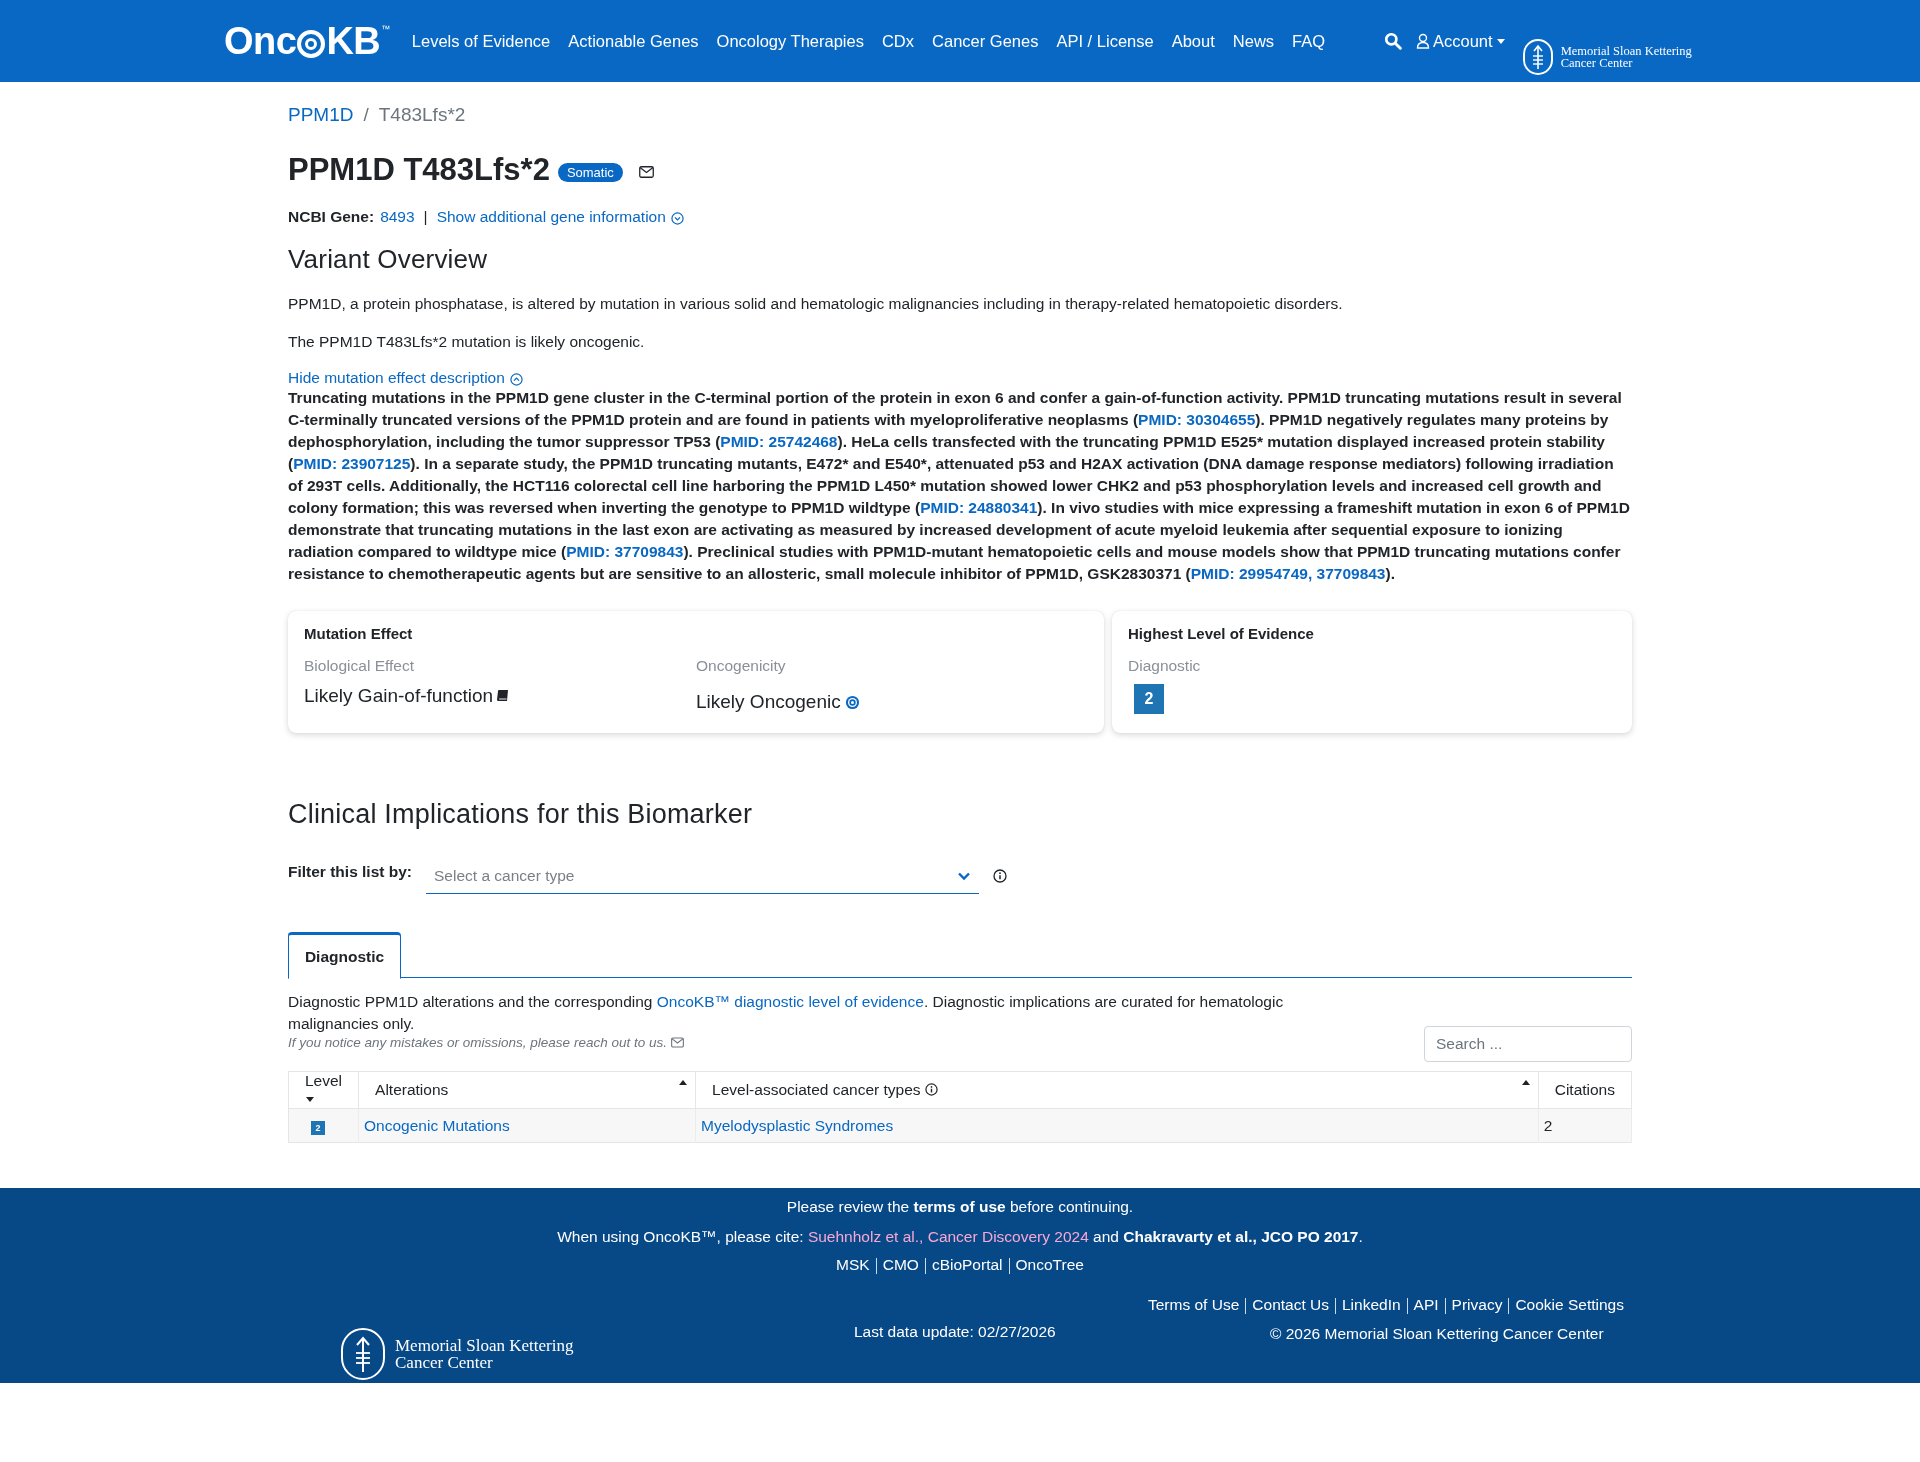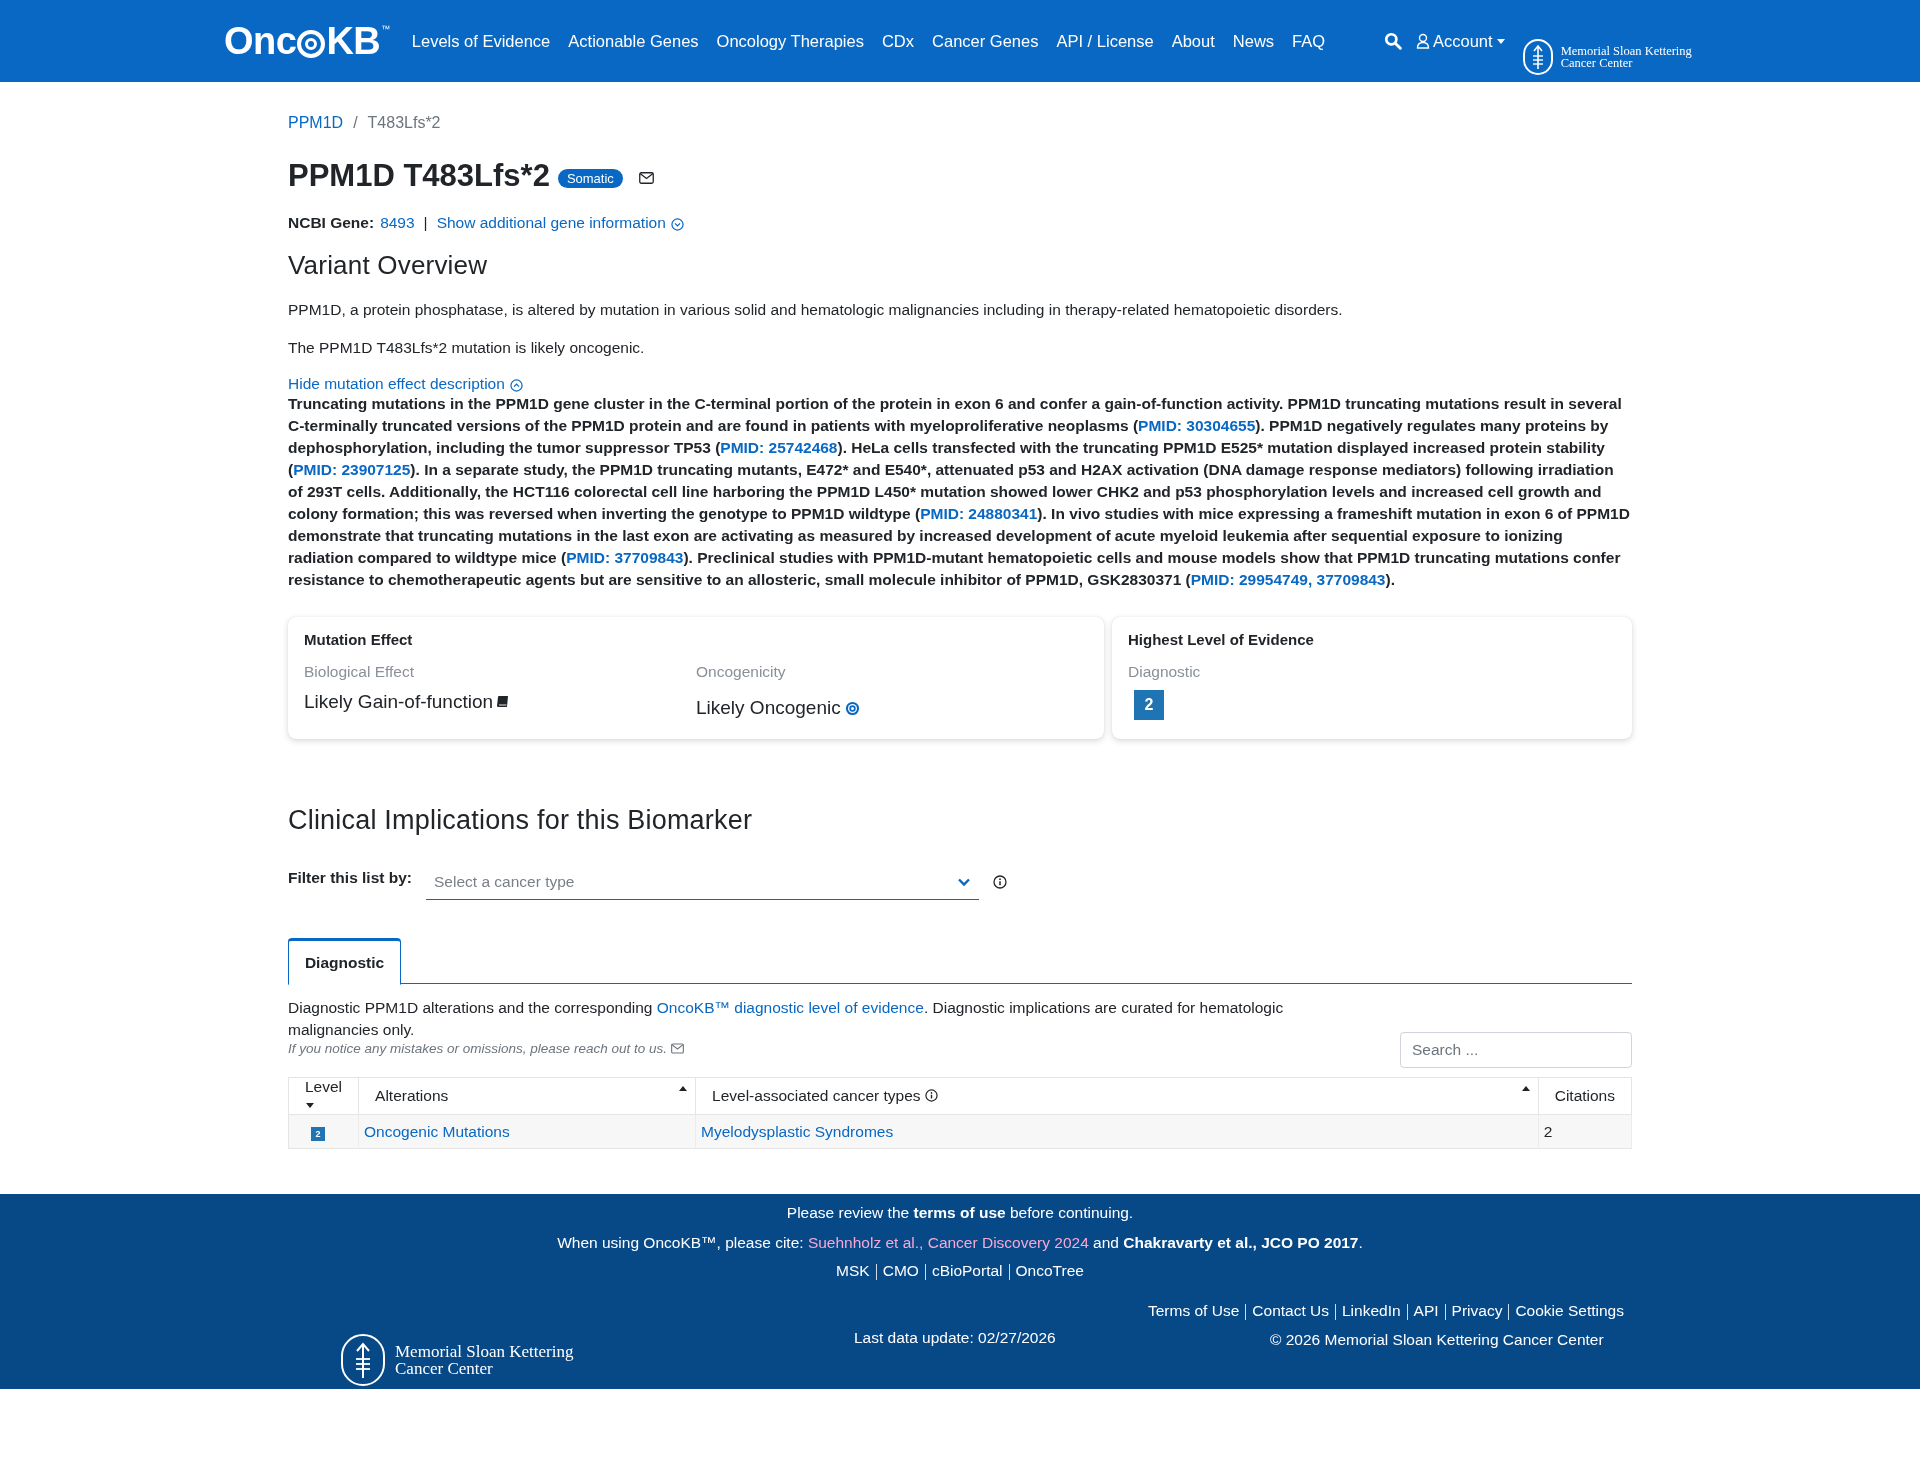--- a/index.html
+++ b/index.html
@@ -18,21 +18,21 @@
   .nav-right { position: absolute; left: 1384px; top: 0; height: 82px; display: flex; align-items: center; color: #fff; }
   .nav-search { width: 18px; height: 18px; margin-right: 14px; }
   .nav-account { display: flex; align-items: center; font-size: 16.5px; margin-right: 18px; }
   .nav-account .caret { display:inline-block; width:0; height:0; border-left:4px solid transparent; border-right:4px solid transparent; border-top:5px solid #fff; margin-left:4px; }
   .msk-logo { display: flex; align-items: center; color: #ffffff; margin-top: 32px; }
   .msk-circle { width: 30px; height: 36px; border: 2px solid #fff; border-radius: 16px; position: relative; margin-right: 8px; }
   .msk-text { font-family: "Liberation Serif", "DejaVu Serif", serif; font-size: 12.5px; line-height: 12px; }
 
   
   .container { width: 1344px; margin-left: 288px; }
-  .breadcrumb { margin-top: 32px; font-size: 16px; color: #6c757d; }
+  .breadcrumb { margin-top: 22px; font-size: 19px; color: #6c757d; }
   .breadcrumb a { color: #0968c3; }
   .breadcrumb .sep { margin: 0 10px; color: #6c757d; }
   .title-row { display: flex; align-items: center; margin-top: 26px; }
   .page-title { font-size: 31px; font-weight: bold; color: #212529; }
   .badge-somatic { background: #0968c3; color: #fff; font-size: 13px; padding: 2px 9px; border-radius: 10px; margin-left: 8px; margin-top: 4px; }
   .mail-icon { margin-left: 16px; margin-top: 4px; }
   .gene-info { margin-top: 20px; font-size: 15.5px; display: flex; align-items: center; }
   .gene-info b { color: #212529; margin-right: 6px; }
   .gene-info .pipe { margin: 0 9px; color: #212529; }
   h2.section { font-size: 26px; font-weight: normal; margin-top: 18px; color: #212529; letter-spacing: 0.2px; font-weight: 500; }
@@ -62,21 +62,21 @@
   .filter-label { font-size: 15.5px; font-weight: bold; color: #212529; margin-top: -8px; }
   .select { width: 553px; margin-left: 14px; border-bottom: 1.5px solid #0968c3; height: 36px; display: flex; align-items: center; justify-content: space-between; padding: 0 8px; font-size: 15.5px; color: #7a7f85; }
   .info-icon { margin-left: 14px; }
 
   .tabs { margin-top: 38px; border-bottom: 1.5px solid #0968c3; height: 46px; position: relative; }
   .tab { position: absolute; left: 0; top: 0; width: 113px; height: 47px; border: 1.5px solid #0968c3; border-bottom: 1.5px solid #fff; border-top: 3px solid #0968c3; border-radius: 4px 4px 0 0; background: #fff; font-size: 15.5px; font-weight: bold; display: flex; align-items: center; justify-content: center; color: #212529; }
 
   .tab-desc { font-size: 15.5px; line-height: 23px; margin-top: 13px; width: 1020px; }
   .feedback-row { display: flex; justify-content: space-between; align-items: flex-end; }
   .feedback { font-size: 13.5px; font-style: italic; color: #6c757d; display: flex; align-items: center; margin-bottom: 12px; }
-  .search-box { width: 232px; height: 36px; border: 1px solid #ced4da; border-radius: 4px; padding: 0 11px; font-size: 15.5px; color: #6c757d; display: flex; align-items: center; margin-top: -12px; margin-bottom: 0px; }
+  .search-box { width: 208px; height: 36px; border: 1px solid #ced4da; border-radius: 4px; padding: 0 11px; font-size: 15.5px; color: #6c757d; display: flex; align-items: center; margin-top: -12px; margin-bottom: 0px; }
 
   table.dt { width: 1344px; border-collapse: collapse; margin-top: 9px; font-size: 15.5px; border: 1px solid #e5e5e5; }
   table.dt th { font-weight: normal; text-align: left; height: 30px; padding: 0 16px; border-right: 1px solid #e5e5e5; position: relative; box-shadow: 0 3px 6px -3px rgba(0,0,0,0.15); }
   table.dt td { height: 34px; padding: 0 5px; background: #f7f7f7; border-right: 1px solid #ececec; border-top: 1px solid #e5e5e5; }
   .sort-asc { position: absolute; right: 8px; top: 8px; width: 0; height: 0; border-left: 4px solid transparent; border-right: 4px solid transparent; border-bottom: 5px solid #222; }
   .sort-desc-inline { display: inline-block; width:0; height:0; border-left: 4px solid transparent; border-right: 4px solid transparent; border-top: 5px solid #222; margin-left: 1px; vertical-align: middle;}
   .mini-level { display: inline-flex; width: 14px; height: 14px; background: #1f74b4; color: #fff; font-size: 9px; font-weight: bold; align-items: center; justify-content: center; margin-left: 17px; }
 
   
   .footer { margin-top: 45px; background: #074887; height: 195px; color: #fff; position: relative; }

